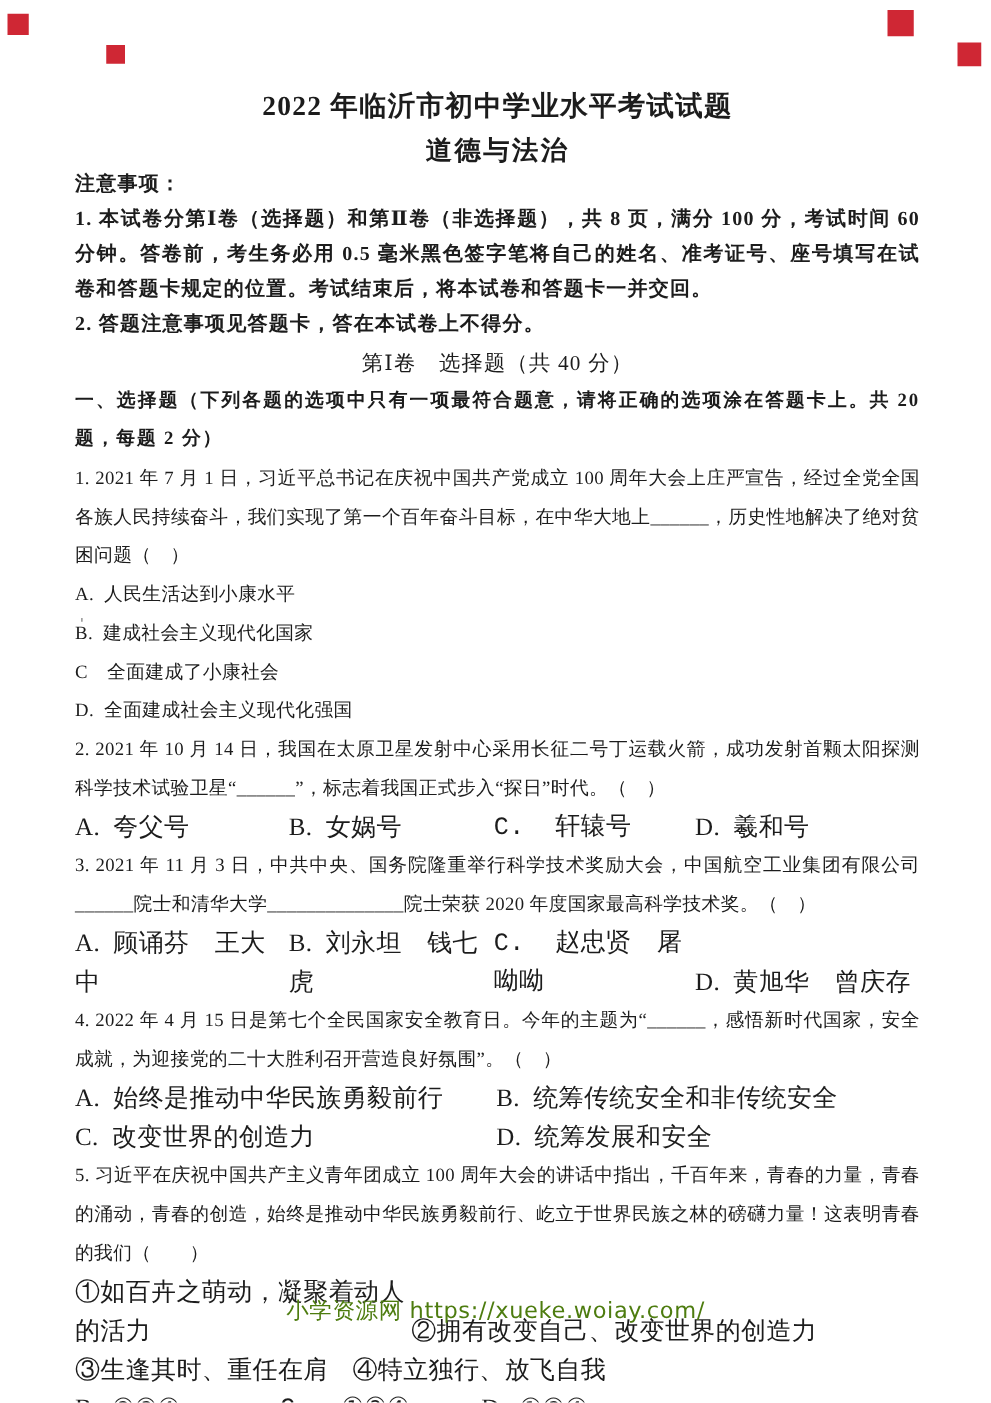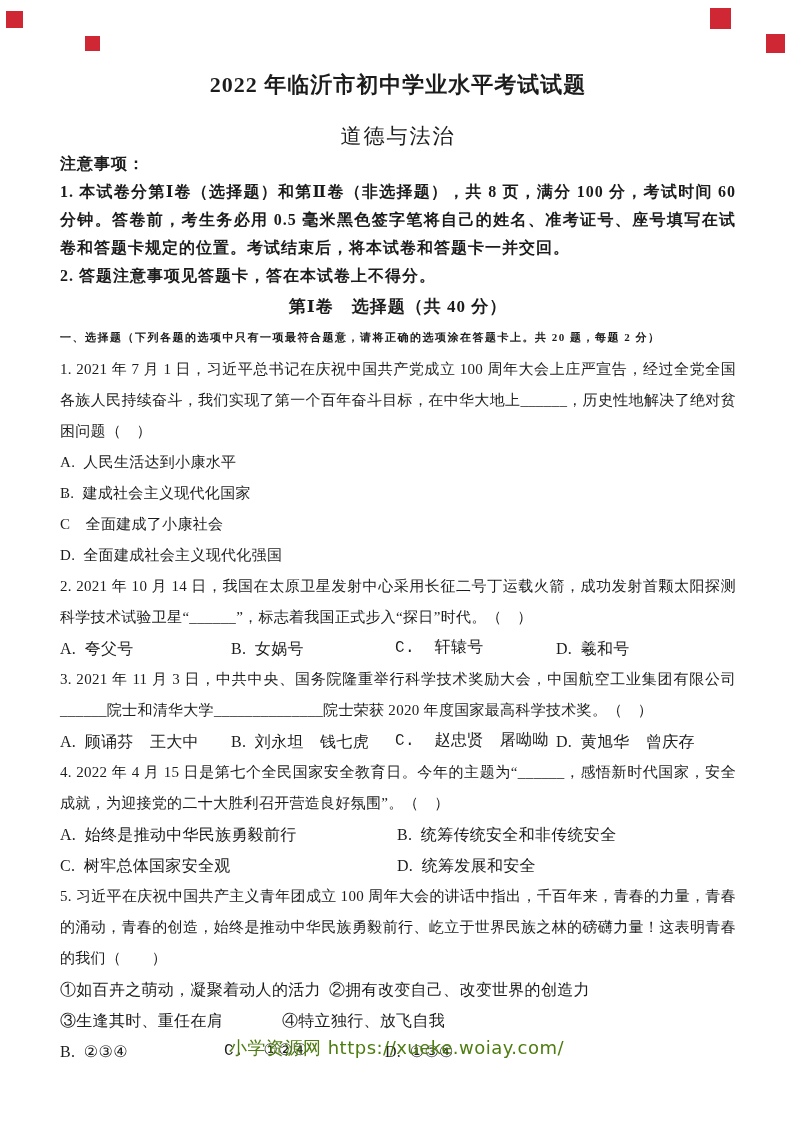--- a/index.html
+++ b/index.html
@@ -20,49 +20,49 @@
   .mark-tr  { left:710px; top:8px;  width:21px; height:21px; }
   .mark-tr2 { left:766px; top:34px; width:19px; height:19px; }
 
   .content { position:absolute; left:60px; top:12px; width:676px; }
 
   .title {
     margin-top:58px; text-align:center;
     font-size:22px; font-weight:bold; line-height:30px; letter-spacing:1px;
   }
   .subtitle {
-    margin-top:22px; text-align:center;
-    font-size:21px; font-weight:normal; line-height:28px; letter-spacing:2px;
+    margin-top:6px; text-align:center;
+    font-size:21px; font-weight:bold; line-height:28px; letter-spacing:2px;
   }
 
   .notice-heading {
     margin-top:0; font-size:16px; font-weight:bold; line-height:28px; letter-spacing:1px;
   }
   .notice-item {
     font-size:16px; font-weight:bold; line-height:28px; letter-spacing:1px;
     text-align:justify;
   }
 
   .section-heading {
     margin-top:2px; text-align:center;
-    font-size:17px; font-weight:bold; line-height:30px; letter-spacing:1px;
+    font-size:17px; font-weight:normal; line-height:30px; letter-spacing:1px;
   }
   .instructions {
-    font-size:11px; font-weight:bold; line-height:30px; letter-spacing:1.5px;
+    font-size:15px; font-weight:bold; line-height:30px; letter-spacing:1.5px;
     text-align:justify;
   }
 
   .questions { margin-top:2px; }
   .q-stem {
     font-size:15px; line-height:31px; letter-spacing:0.3px;
     text-align:justify; white-space:normal;
   }
   .q-line { font-size:15px; line-height:31px; letter-spacing:0.3px; white-space:pre-wrap; }
 
-  .opt-row { display:flex; font-size:16px; line-height:31px; letter-spacing:0.3px; }
+  .opt-row { display:flex; font-size:20px; line-height:31px; letter-spacing:0.3px;align-items:flex-end; }
   .opt-row .cell { white-space:pre-wrap; }
   .row4 .c1 { width:171px; }
   .row4 .c2 { width:164px; }
   .row4 .c3 { width:161px;font-family:Liberation Mono, monospace; }
   .row2 .w337 { width:337px; }
   .strow1 .c1 { width:269px; }
   .strow2 .c1 { width:222px; }
 
   .stray-mark {
     position:absolute; left:64px; top:492px;
@@ -128,21 +128,21 @@
         </div>
       </div>
 
       <div>
         <div class="q-stem">4. 2022 年 4 月 15 日是第七个全民国家安全教育日。今年的主题为“______，感悟新时代国家，安全成就，为迎接党的二十大胜利召开营造良好氛围”。（　）</div>
         <div class="opt-row row2">
           <span class="cell w337">A.  始终是推动中华民族勇毅前行</span>
           <span class="cell">B.  统筹传统安全和非传统安全</span>
         </div>
         <div class="opt-row row2">
-          <span class="cell w337">C.  树牢总体国家安全观</span>
+          <span class="cell w337">C.  改变世界的创造力</span>
           <span class="cell">D.  统筹发展和安全</span>
         </div>
       </div>
 
       <div>
         <div class="q-stem">5. 习近平在庆祝中国共产主义青年团成立 100 周年大会的讲话中指出，千百年来，青春的力量，青春的涌动，青春的创造，始终是推动中华民族勇毅前行、屹立于世界民族之林的磅礴力量！这表明青春的我们（　　）</div>
         <div class="opt-row strow1">
           <span class="cell c1">①如百卉之萌动，凝聚着动人的活力</span>
           <span class="cell">②拥有改变自己、改变世界的创造力</span>
         </div>

